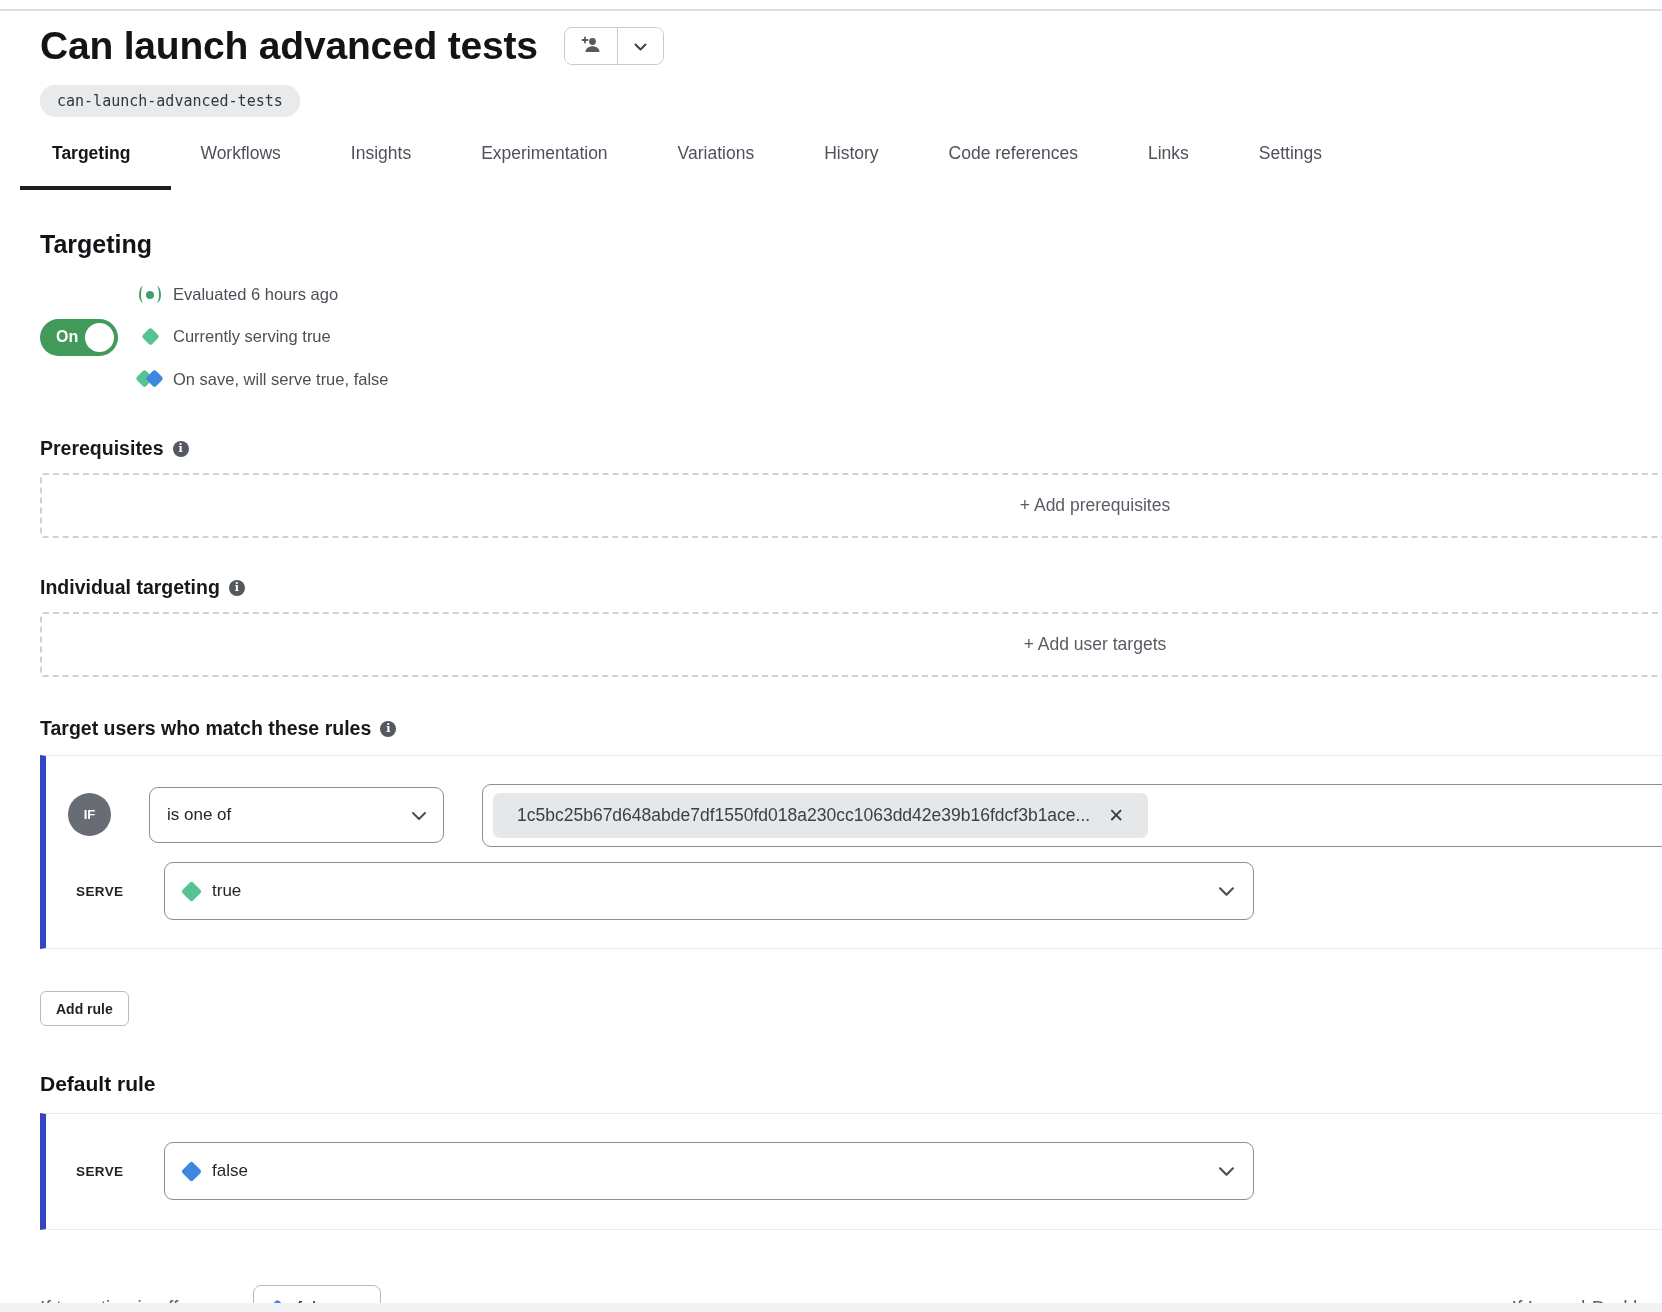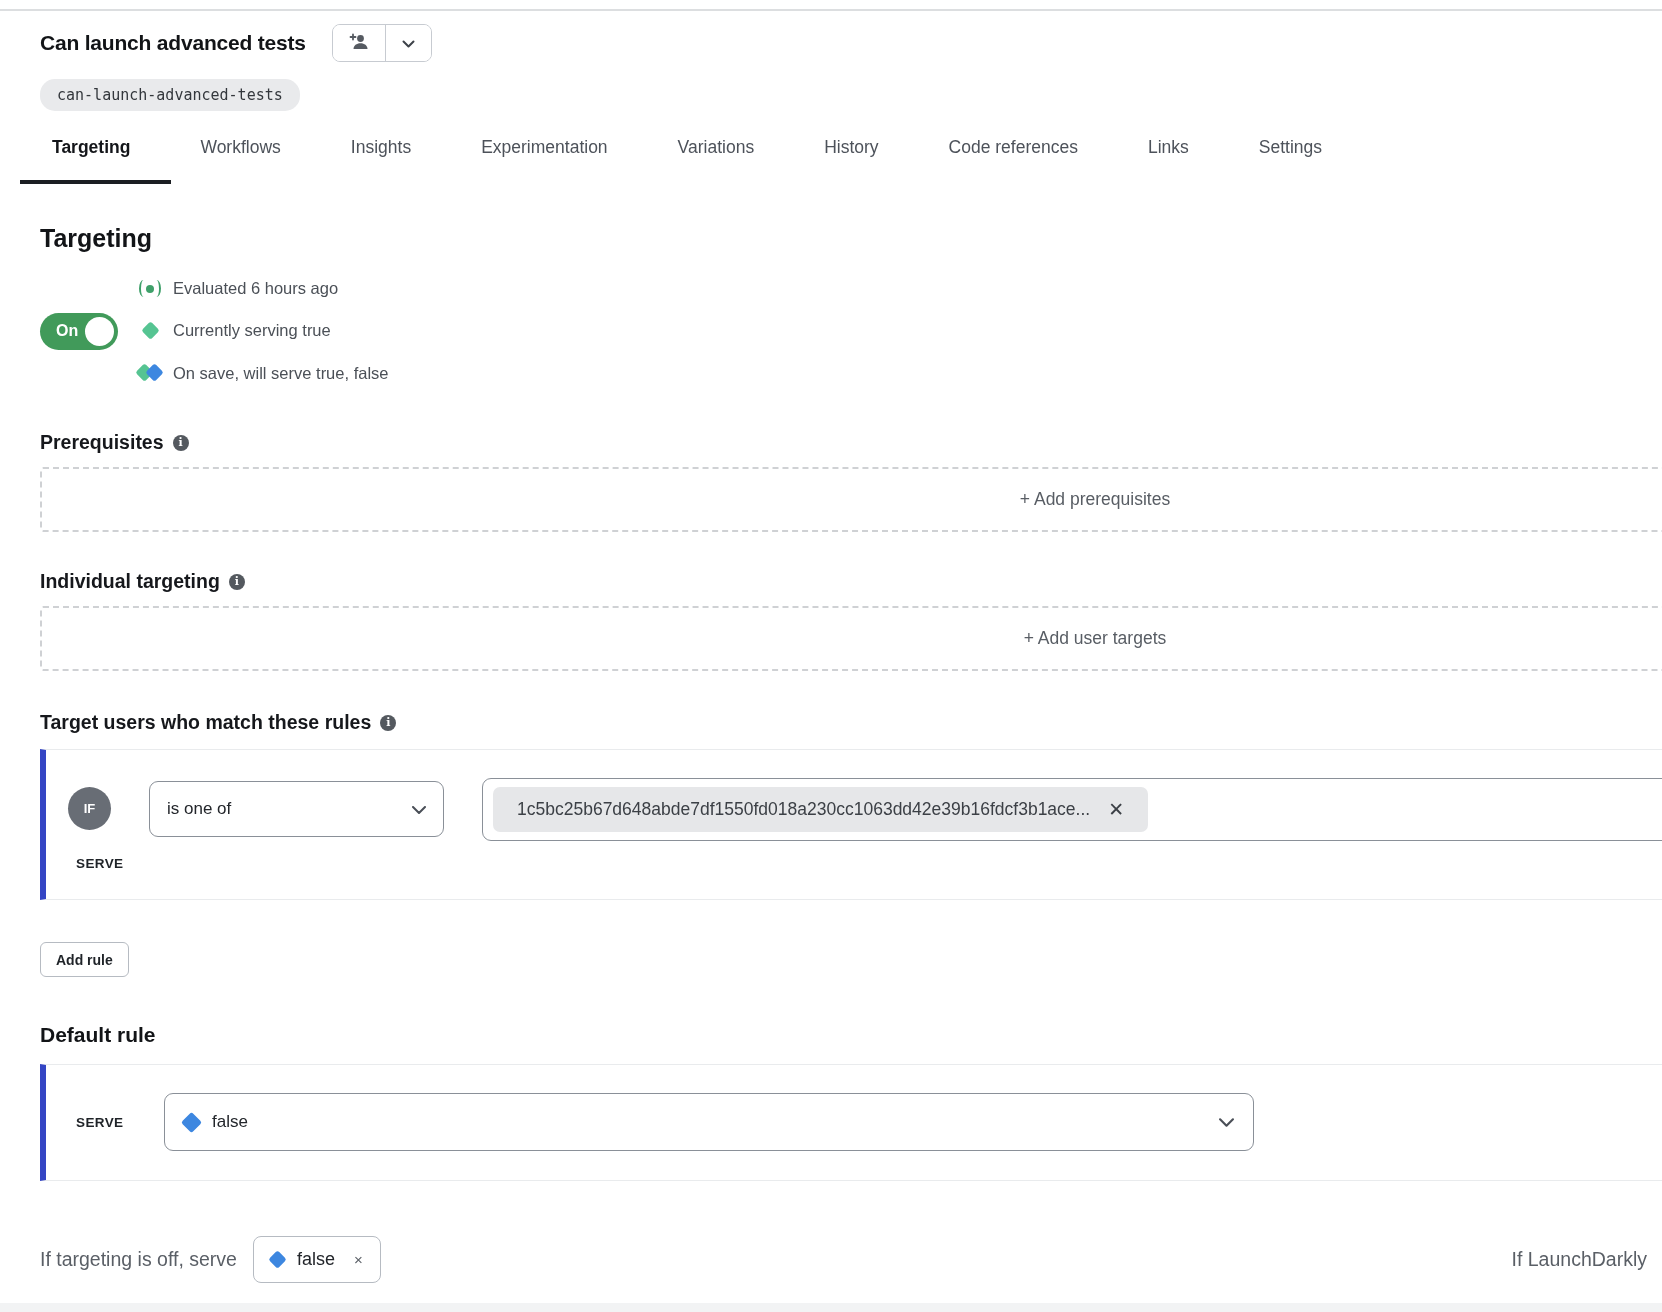--- a/index.html
+++ b/index.html
@@ -7,21 +7,21 @@
   body {
     width:1662px; height:1312px; overflow:hidden; position:relative;
     background:#ffffff; color:#1b1e22;
     font-family:"Liberation Sans", sans-serif;
   }
   .top-divider { position:absolute; top:9px; left:0; width:100%; height:2px; background:#dcdee0; }
 
   
   .header { padding:24px 0 0 40px; }
   .title-row { display:flex; align-items:center; gap:26px; }
-  .page-title { font-size:21px; font-weight:700; margin:0; color:#121417; letter-spacing:-0.2px; }
+  .page-title { font-size:39px; font-weight:700; margin:0; color:#121417; letter-spacing:-0.2px; }
   .seg-control { display:inline-flex; border:1px solid #c7cbd1; border-radius:8px; background:#fff; height:38px; overflow:hidden; }
   .seg-btn { width:52px; display:flex; align-items:center; justify-content:center; background:#fff; border:none; cursor:pointer; padding:0; }
   .seg-btn + .seg-btn { border-left:1px solid #c7cbd1; width:46px; }
   .flag-key-pill {
     display:inline-block; margin-top:17px; background:#e9eaec; border-radius:15px;
     padding:7px 17px; font-family:"DejaVu Sans Mono", monospace; font-size:15px; color:#33373c;
   }
 
   
   .tab-bar { display:flex; gap:70px; padding-left:52px; margin-top:26px; align-items:flex-end; }
@@ -220,20 +220,29 @@
     </div>
     <div class="value-box">
       <div class="value-chip">
         <span>1c5bc25b67d648abde7df1550fd018a230cc1063dd42e39b16fdcf3b1ace...</span>
         <span class="chip-x">✕</span>
       </div>
     </div>
   </div>
   <div class="serve-row">
     <div class="serve-label">SERVE</div>
+    <div class="serve-select">
+      <span class="diamond green lg"></span>
+      <span>true</span>
+      <span class="chev">
+        <svg width="15" height="9" viewBox="0 0 14 8" fill="none">
+            <path d="M1 1l6 6 6-6" stroke="#4a4f57" stroke-width="2" stroke-linecap="round" stroke-linejoin="round"></path>
+          </svg>
+      </span>
+    </div>
   </div>
 </div>
 
 <button class="add-rule-btn">Add rule</button>
 
 <div class="default-title">Default rule</div>
 
 <div class="default-card">
   <div class="serve-row" style="margin-top:0;">
     <div class="serve-label">SERVE</div>

